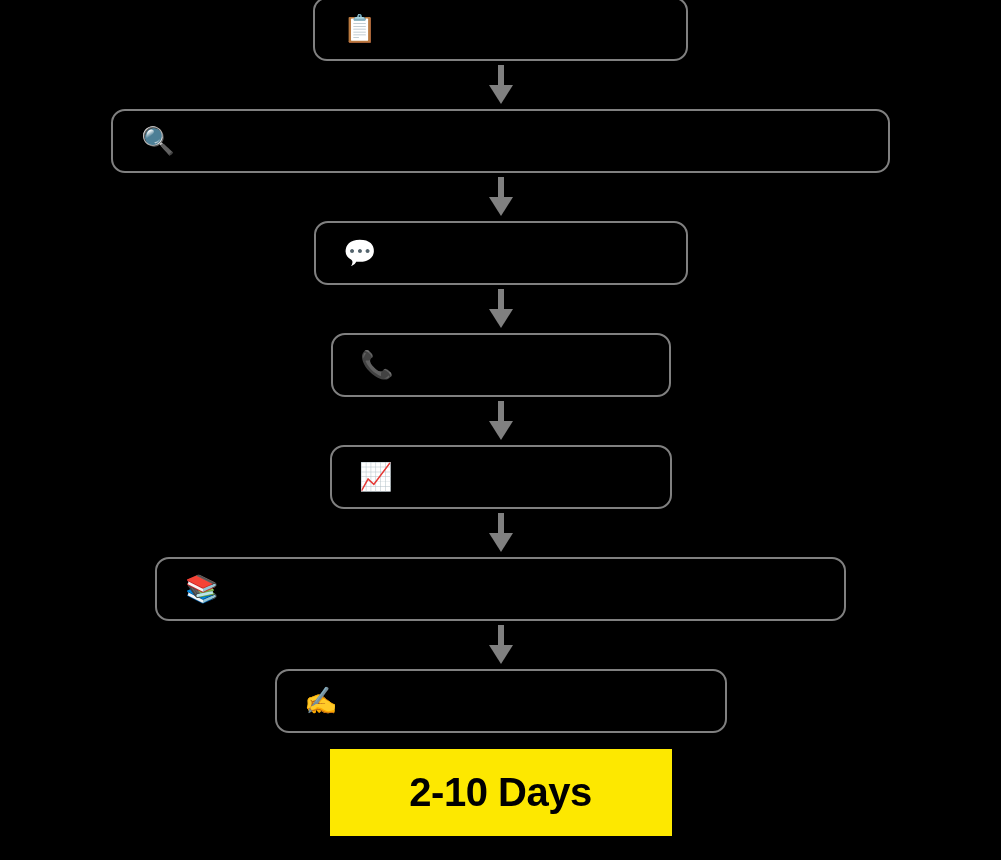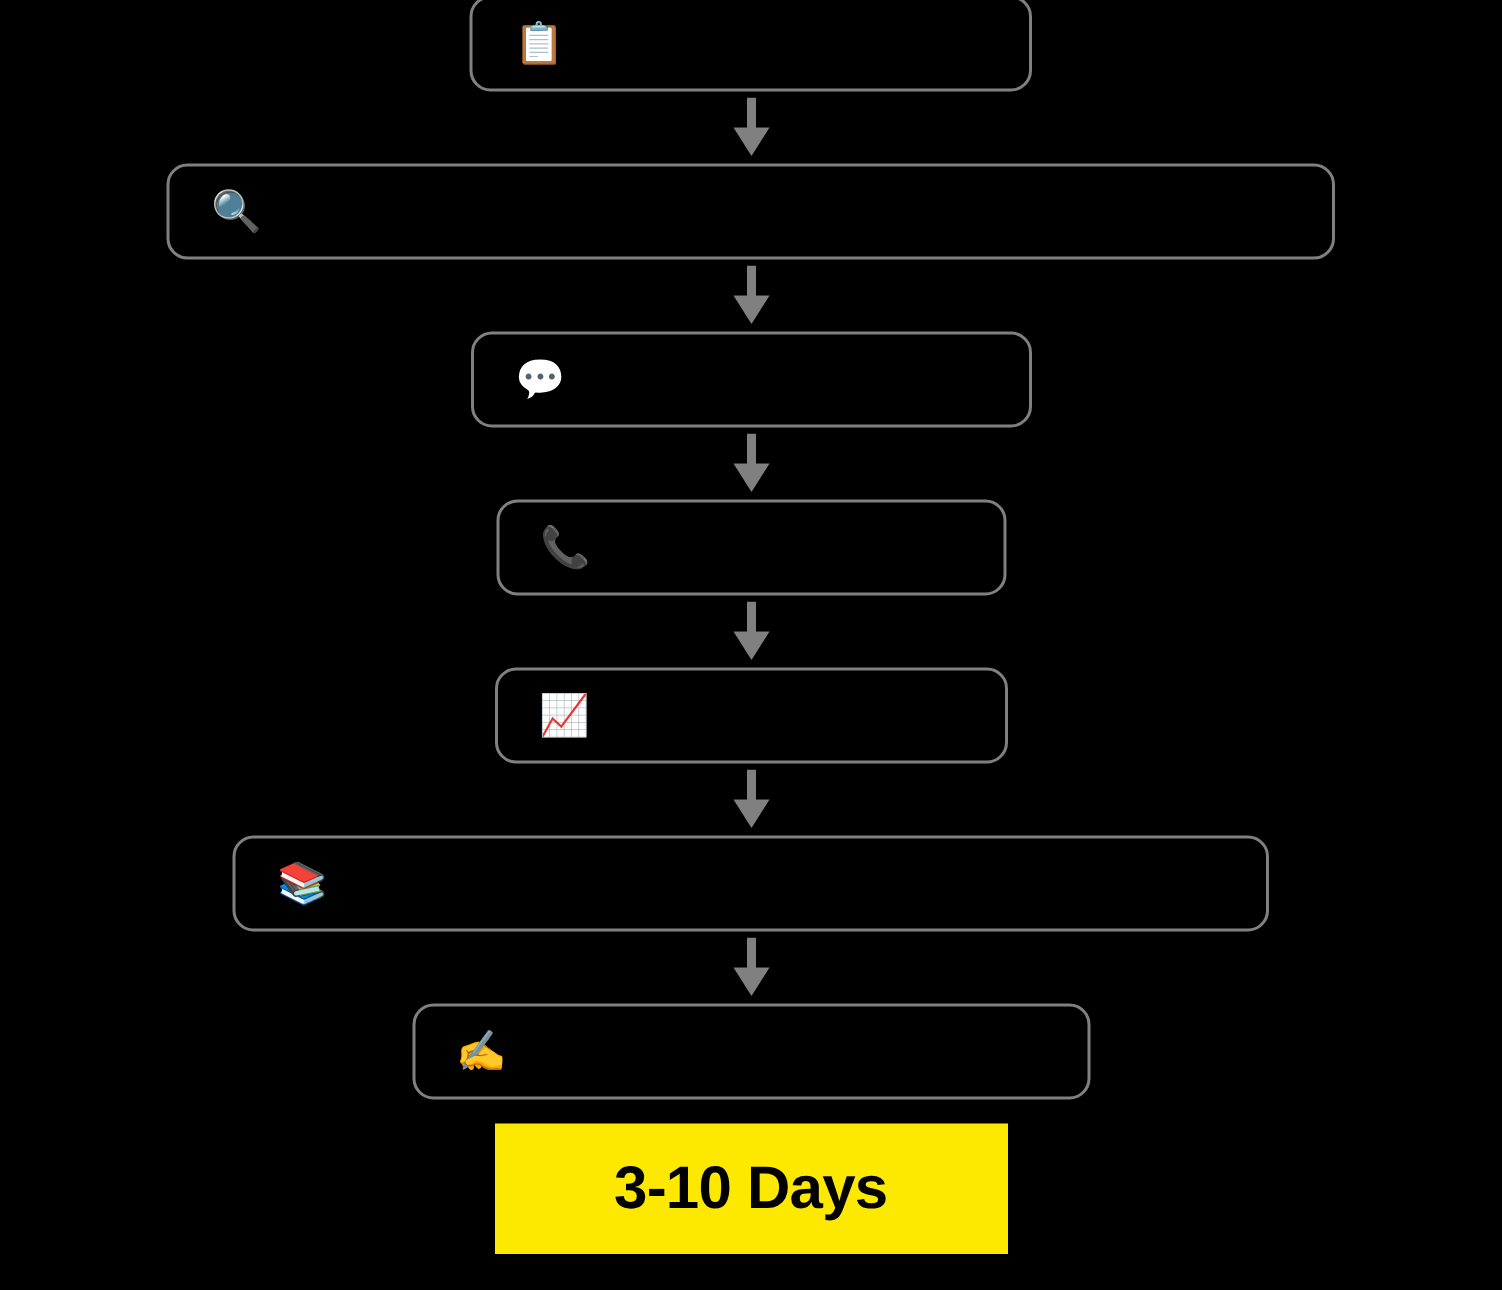--- a/index.html
+++ b/index.html
@@ -195,16 +195,16 @@
   </div>
 
   <div class="step-row">
     <div class="step-box w7">
       <span class="step-emoji">✍️</span>
       <span class="step-label"></span>
     </div>
   </div>
 
   <div class="banner">
-    <span class="banner-text">3-10 Days</span>
+    <span class="banner-text">2-10 Days</span>
   </div>
 
 </div>
 
 </body></html>

